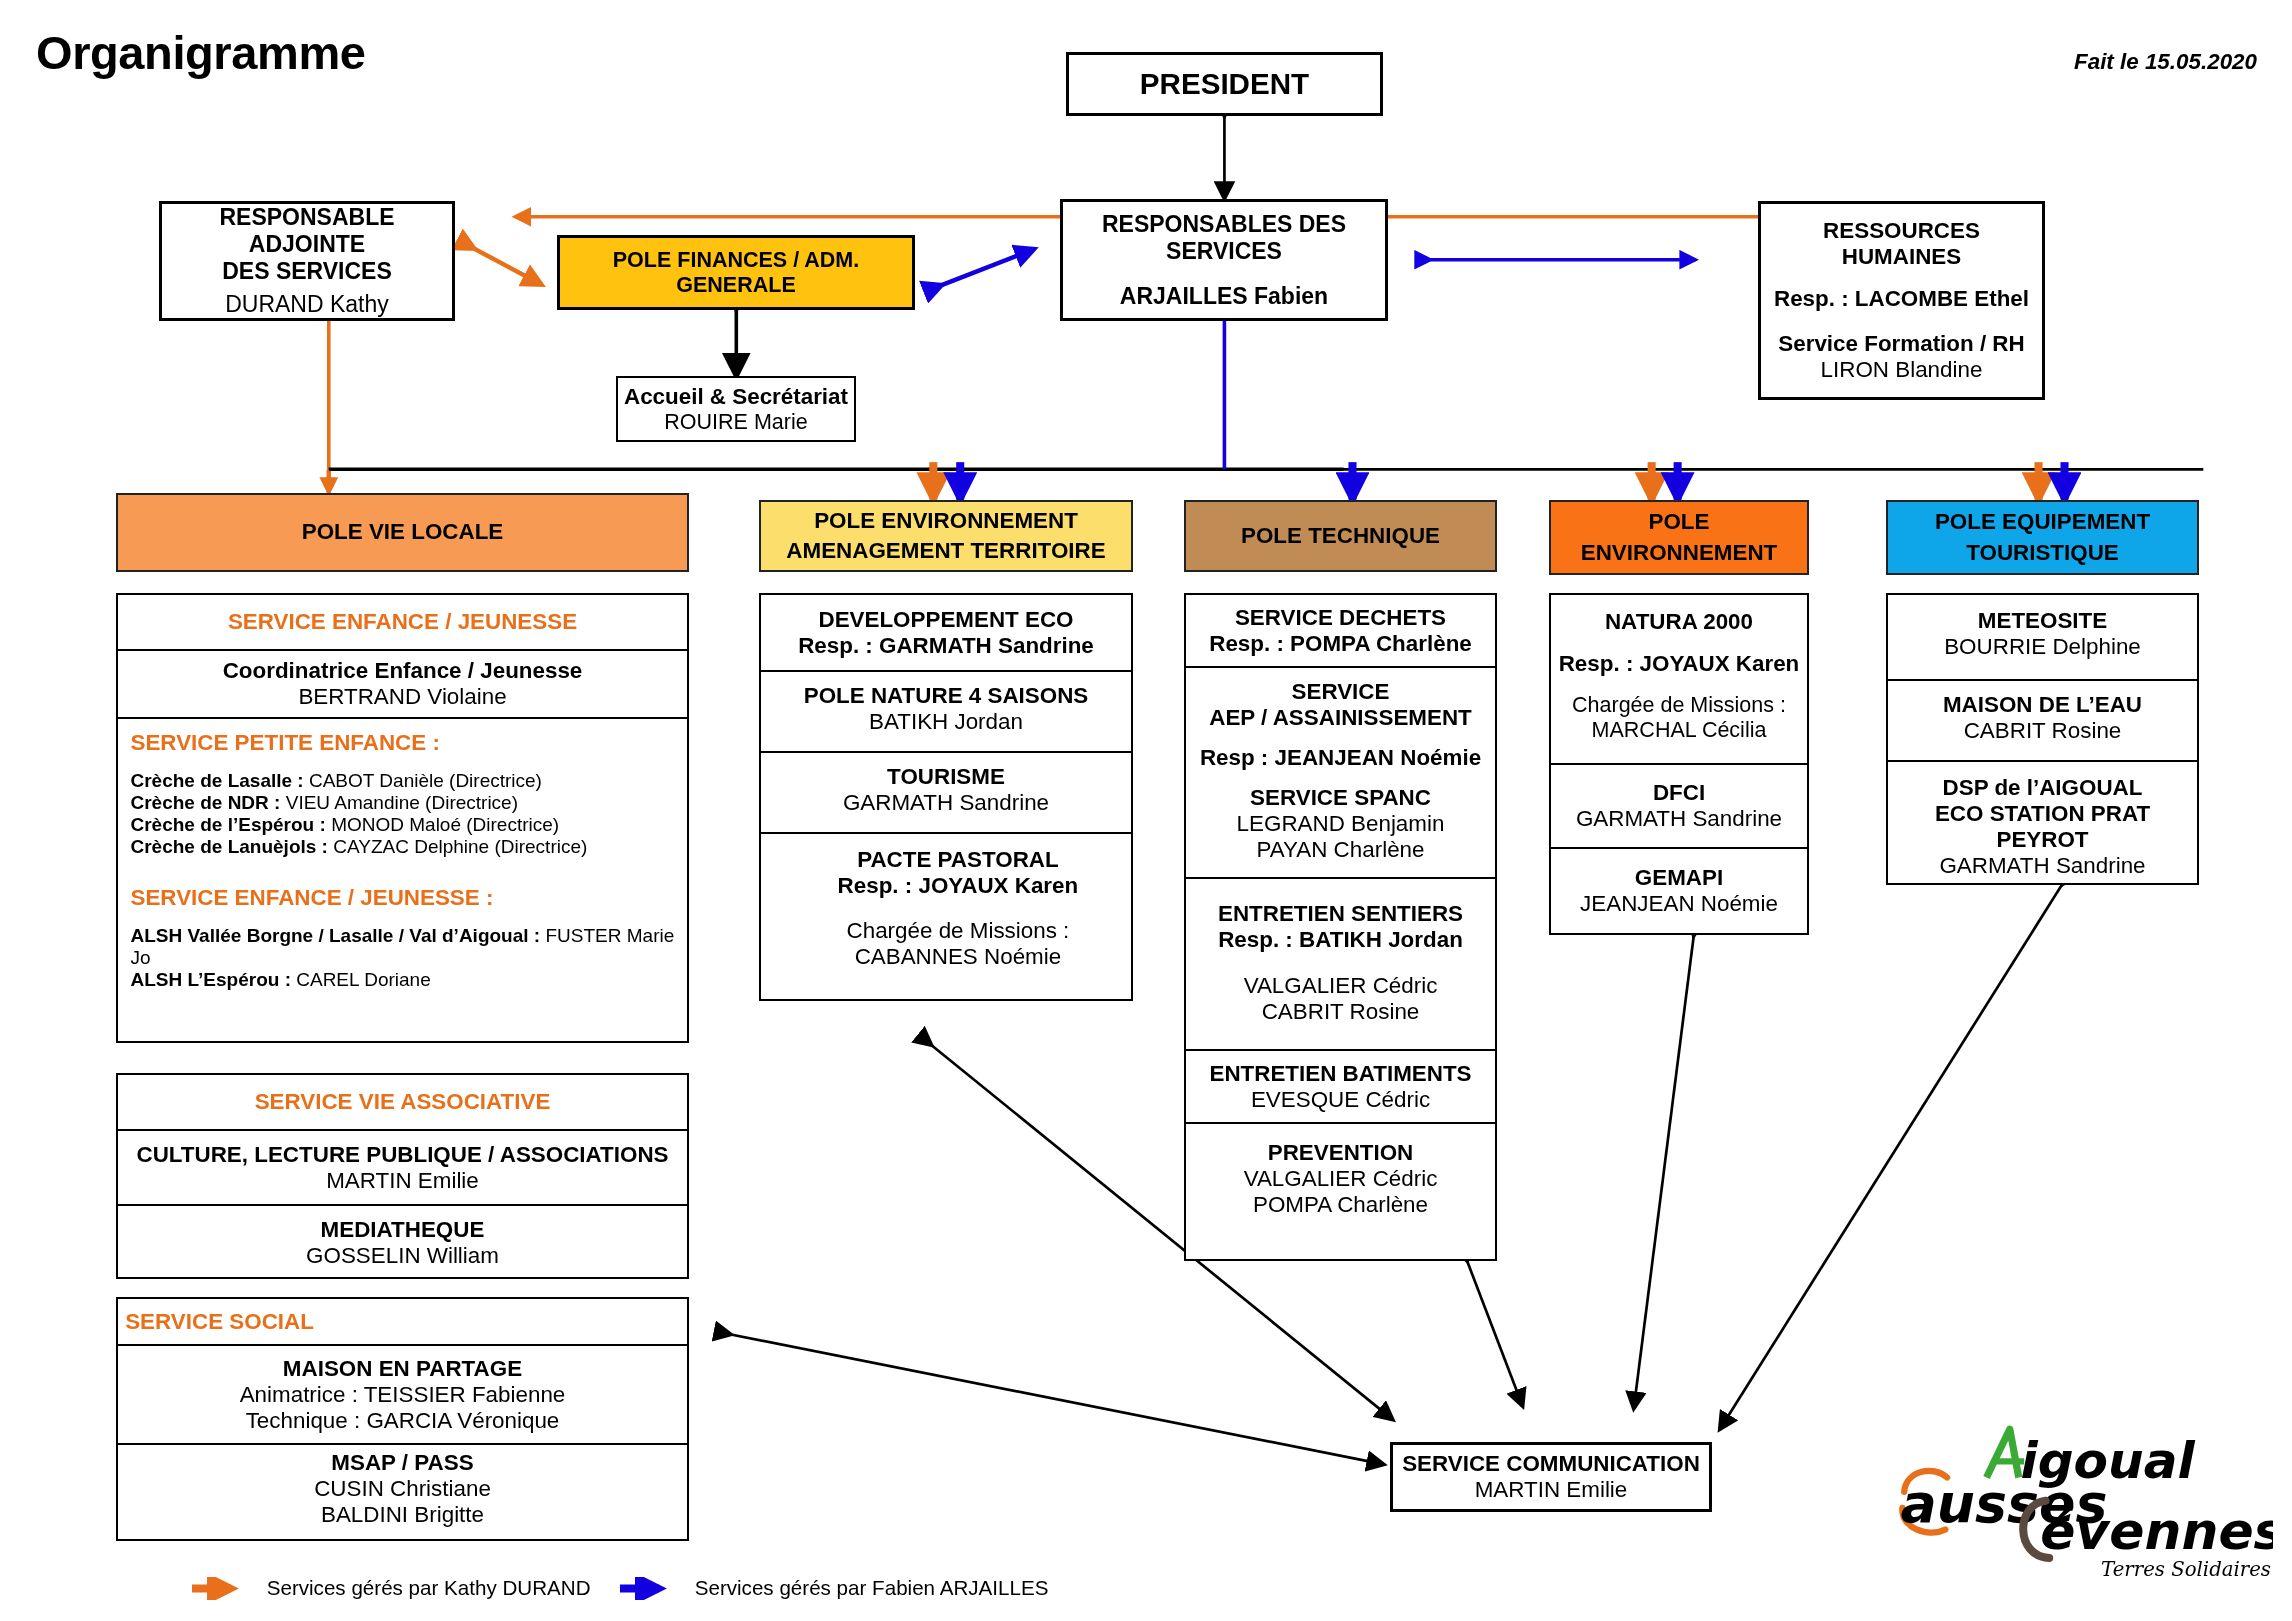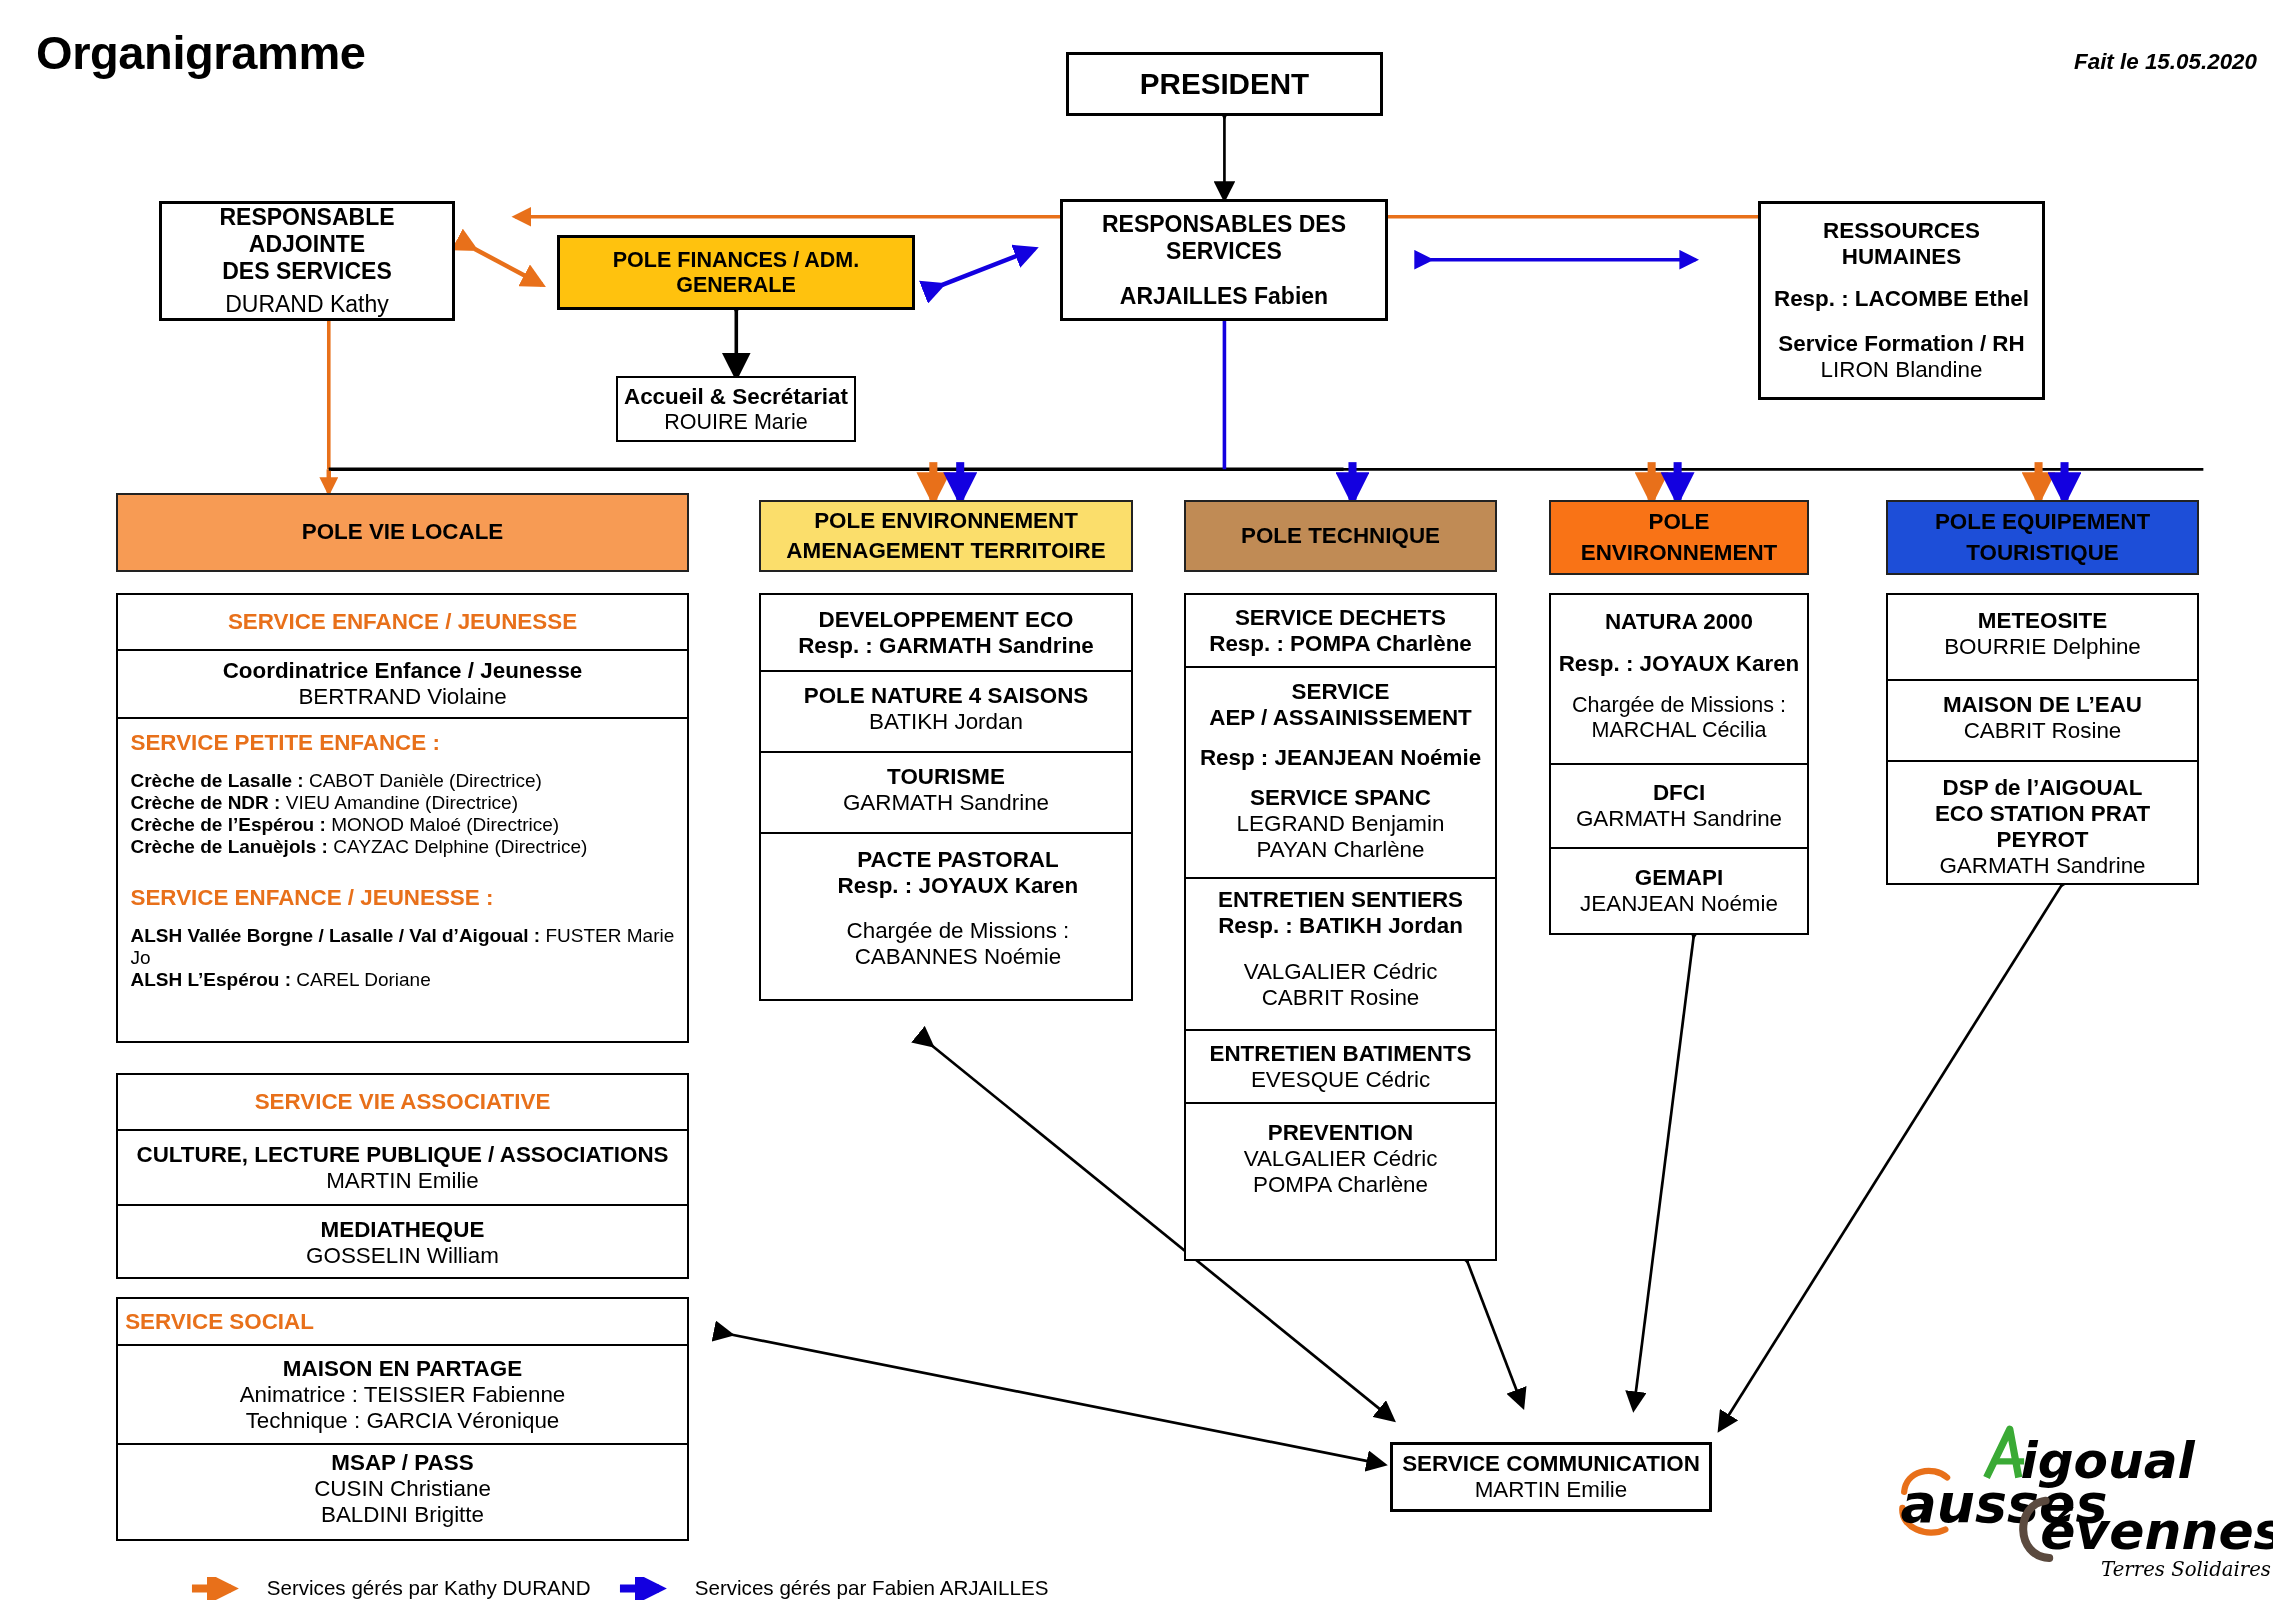--- a/index.html
+++ b/index.html
@@ -245,21 +245,21 @@
     <div class="cell" style="height:211px;display:flex;flex-direction:column;align-items:center;justify-content:flex-start;padding-top:10.7px;">
       <span class="f25 l-bold">SERVICE</span>
       <span class="f25 l-bold">AEP / ASSAINISSEMENT</span>
       <span style="height:14.3px"></span>
       <span class="f25 l-bold">Resp : JEANJEAN Noémie</span>
       <span style="height:14.3px"></span>
       <span class="f25 l-bold">SERVICE SPANC</span>
       <span class="f25">LEGRAND Benjamin</span>
       <span class="f25">PAYAN Charlène</span>
     </div>
-    <div class="cell" style="height:152px;display:flex;flex-direction:column;align-items:center;justify-content:flex-start;padding-top:8px;">
+    <div class="cell" style="height:152px;display:flex;flex-direction:column;align-items:center;justify-content:flex-start;padding-top:2px;margin-top:20px;">
       <span class="f25 l-bold">ENTRETIEN SENTIERS</span>
       <span class="f25 l-bold">Resp. : BATIKH Jordan</span>
       <span style="height:19.7px"></span>
       <span class="f25">VALGALIER Cédric</span>
       <span class="f25">CABRIT Rosine</span>
     </div>
     <div class="cell" style="height:73px;display:flex;flex-direction:column;align-items:center;justify-content:center;">
       <span class="f25 l-bold">ENTRETIEN BATIMENTS</span>
       <span class="f25">EVESQUE Cédric</span>
     </div>
@@ -287,21 +287,21 @@
     <div class="cell" style="height:84px;display:flex;flex-direction:column;align-items:center;justify-content:center;">
       <span class="f25 l-bold">DFCI</span>
       <span class="f25">GARMATH Sandrine</span>
     </div>
     <div class="cell" style="height:84px;display:flex;flex-direction:column;align-items:center;justify-content:center;">
       <span class="f25 l-bold">GEMAPI</span>
       <span class="f25">JEANJEAN Noémie</span>
     </div>
   </div>
 
-  <div class="abs pole-head" style="left:1886px;top:500px;width:313px;height:75px;background:#1d4ed8;flex-direction:column;">
+  <div class="abs pole-head" style="left:1886px;top:500px;width:313px;height:75px;background:#0ea5e9;flex-direction:column;">
     <div>POLE EQUIPEMENT</div>
     <div>TOURISTIQUE</div>
   </div>
 
   <div class="abs stack" style="left:1886px;top:593px;width:313px;height:292px;">
     <div class="cell" style="height:86px;display:flex;flex-direction:column;align-items:center;justify-content:flex-start;padding-top:12.5px;">
       <span class="f25 l-bold">METEOSITE</span>
       <span class="f25">BOURRIE Delphine</span>
     </div>
     <div class="cell" style="height:81px;display:flex;flex-direction:column;align-items:center;justify-content:flex-start;padding-top:10.7px;">

